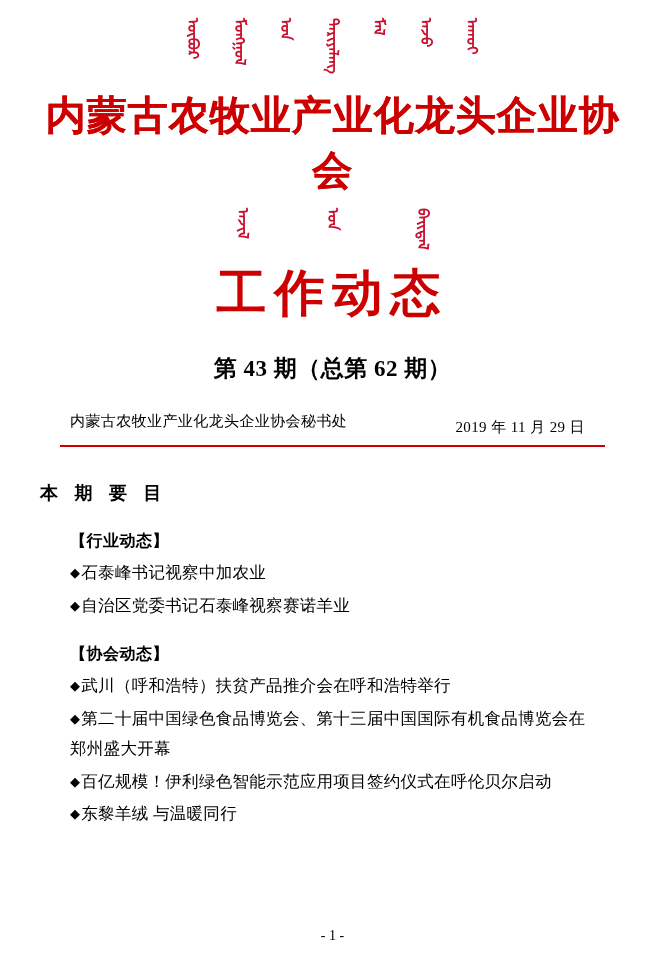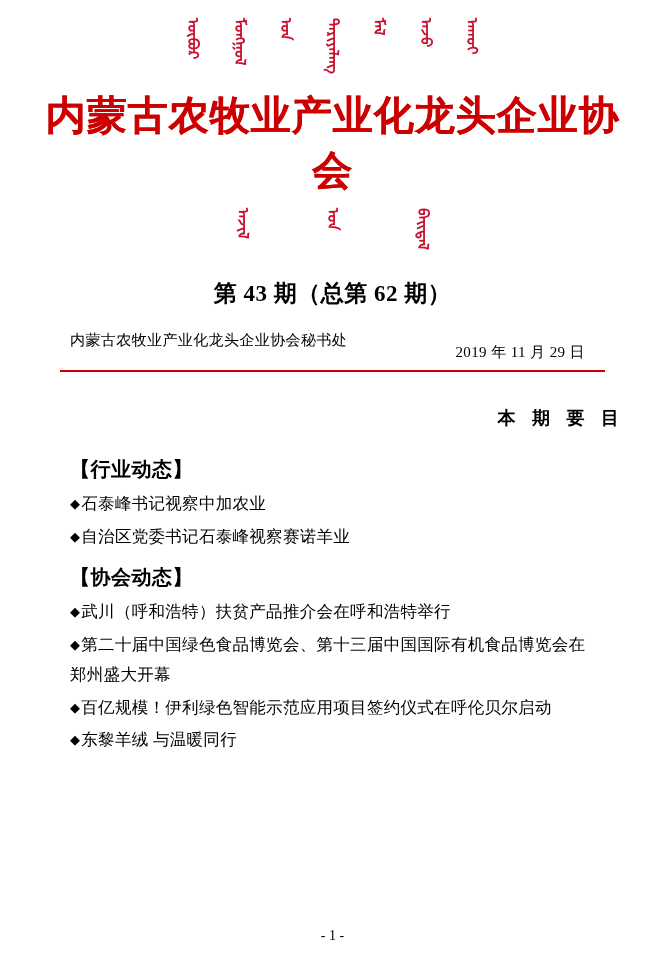--- a/index.html
+++ b/index.html
@@ -86,50 +86,50 @@
     font-size: 23px;
     font-weight: bold;
     margin-top: 26px;
     letter-spacing: 0.5px;
   }
 
   
   .pub-row {
     display: flex;
     justify-content: space-between;
-    align-items: flex-start;
+    align-items: center;
     font-size: 15px;
     margin-top: 22px;
     padding: 0 30px 0 30px;
   }
   .pub-row .publisher { letter-spacing: 0.4px; }
   .pub-row .pubdate { letter-spacing: 0.4px; padding-right: 10px; margin-top: 12px; }
 
   .red-rule {
     border: none;
     border-top: 2px solid #cc0000;
     margin: 8px 20px 0 20px;
   }
 
   
   .toc-title {
-    text-align: right;
+    text-align: left;
     font-size: 18px;
     font-weight: bold;
     letter-spacing: 6px;
     margin-top: 34px;
   }
   .toc {
     margin-top: 26px;
     padding: 0 28px 0 30px;
   }
   .toc-section {
-    font-size: 20px;
-    font-weight: bold;
-    margin: 12px 0 6px 0;
+    font-size: 16px;
+    font-weight: bold;
+    margin: 23px 0 6px 0;
     letter-spacing: 0.5px;
   }
   .toc-item {
     font-size: 16.5px;
     line-height: 1.85;
     margin: 2px 0;
     letter-spacing: 0.3px;
     text-indent: 0;
   }
   .toc-item .bullet {
@@ -164,20 +164,21 @@
   </div>
 
   <div class="masthead-title">内蒙古农牧业产业化龙头企业协会</div>
 
   <div class="mongolian-row mongolian-mid">
     <span class="mgl-word">ᠠᠵᠢᠯ</span>
     <span class="mgl-word">ᠤᠨ</span>
     <span class="mgl-word">ᠪᠠᠢᠳᠠᠯ</span>
   </div>
 
+  <div class="masthead-sub">工作动态</div>
 
   <div class="issue-line">第 43 期（总第 62 期）</div>
 
   <div class="pub-row">
     <span class="publisher">内蒙古农牧业产业化龙头企业协会秘书处</span>
     <span class="pubdate">2019 年 11 月 29 日</span>
   </div>
 
   <hr class="red-rule">
 

